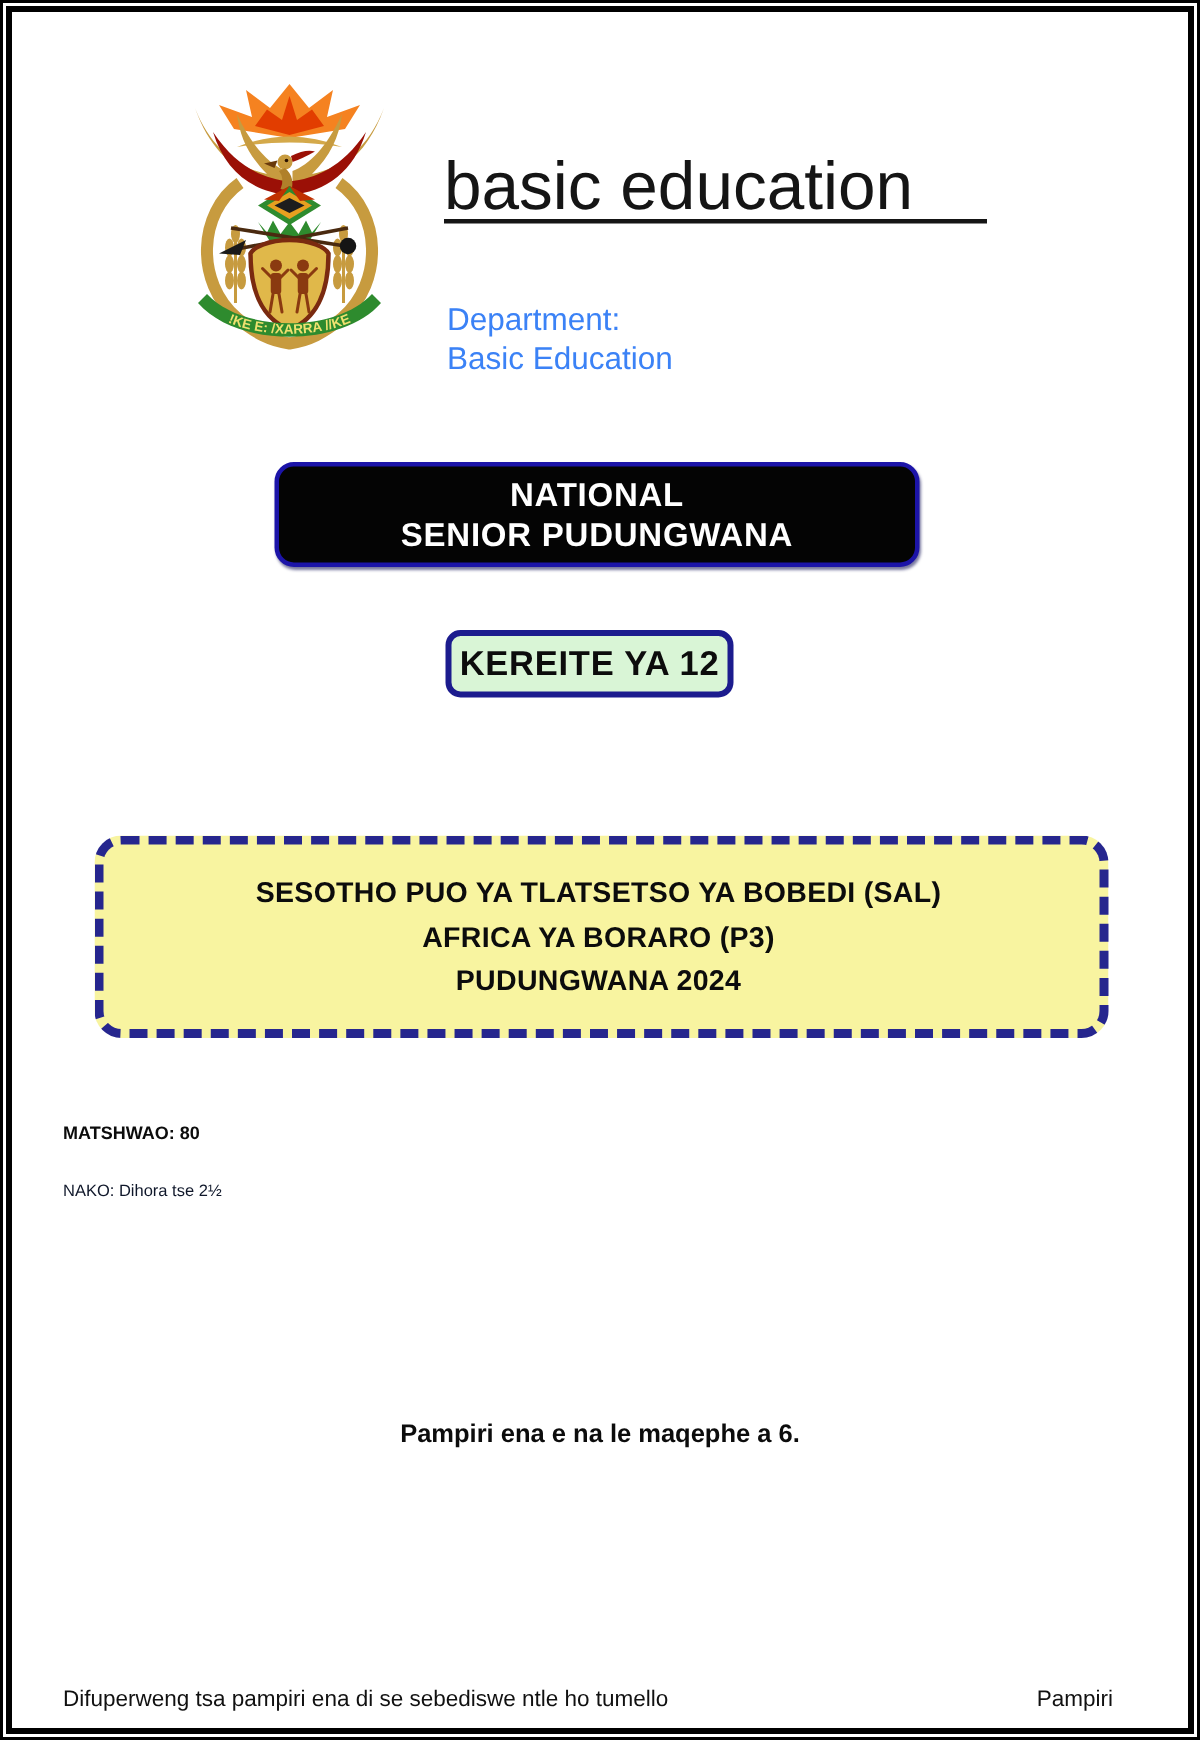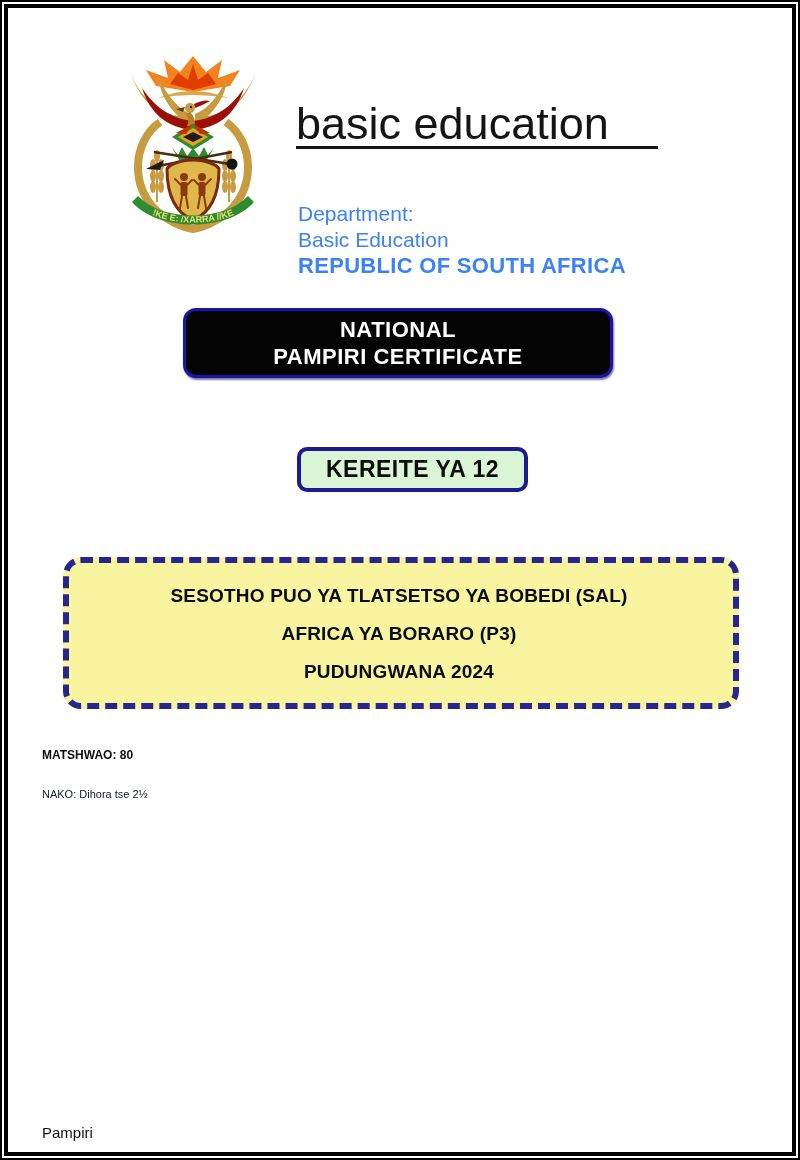--- a/index.html
+++ b/index.html
@@ -52,34 +52,34 @@
     border-radius: 13px;
     box-shadow: 1px 2px 2px rgba(10,10,80,0.55);
     display: flex; flex-direction: column;
     align-items: center; justify-content: center;
     color: #fff; font-weight: 700; font-size: 22px;
     line-height: 27px; letter-spacing: 0.5px; text-align: center;
   }
 
   
   .grade-badge {
-    position: absolute; left: 289px; top: 439px;
-    width: 231px; height: 45px;
+    position: absolute; left: 289px; top: 412px;
+    width: 192px; height: 45px;
     background: #d9f5d6;
     border: 4px solid #1c1c8e;
     border-radius: 10px;
     display: flex; align-items: center; justify-content: center;
     font-weight: 700; font-size: 23px; color: #0c0c0c;
     letter-spacing: 0.5px;
   }
 
   
   .subject-box {
     position: absolute; left: 55px; top: 549px;
-    width: 676px; height: 152px;
+    width: 676px; height: 135px;
     background: #f8f4a0;
     border: 6px dashed #26268e;
     border-radius: 18px;
     display: flex; flex-direction: column;
     align-items: center; justify-content: space-between;
     padding: 22px 10px 20px 6px;
     text-align: center;
   }
   .subject-box .subject-line {
     font-weight: 700; font-size: 19px; color: #0c0c0c;
@@ -209,40 +209,41 @@
           <textPath href="#bannerPath" startOffset="50%" text-anchor="middle">!KE E: /XARRA //KE</textPath>
         </text>
       </g>
     </svg>
 
     <div class="wordmark">basic education</div>
     <div class="wordmark-rule"></div>
     <div class="dept-block">
       <div class="line1">Department:</div>
       <div class="line2">Basic Education</div>
-      <div class="line3">REPUBLIC OF SOUTH AFRICA</div>
     </div>
 
     <div class="nsc-box">
       <div>NATIONAL</div>
-      <div>PAMPIRI CERTIFICATE</div>
+      <div>SENIOR PUDUNGWANA</div>
     </div>
 
     <div class="grade-badge">
       <span>KEREITE YA 12</span>
     </div>
 
     <div class="subject-box">
       <div class="subject-line">SESOTHO PUO YA TLATSETSO YA BOBEDI (SAL)</div>
       <div class="subject-line">AFRICA YA BORARO (P3)</div>
       <div class="subject-line">PUDUNGWANA 2024</div>
     </div>
 
     <div class="marks-line">MATSHWAO: 80</div>
     <div class="time-line">NAKO: Dihora tse 2½</div>
 
+    <div class="pages-note">Pampiri ena e na le maqephe a 6.</div>
 
     <div class="footer-row">
+      <span>Difuperweng tsa pampiri ena di se sebediswe ntle ho tumello</span>
       <span>Pampiri</span>
     </div>
 
   </div>
 </div>
 
 </body></html>

